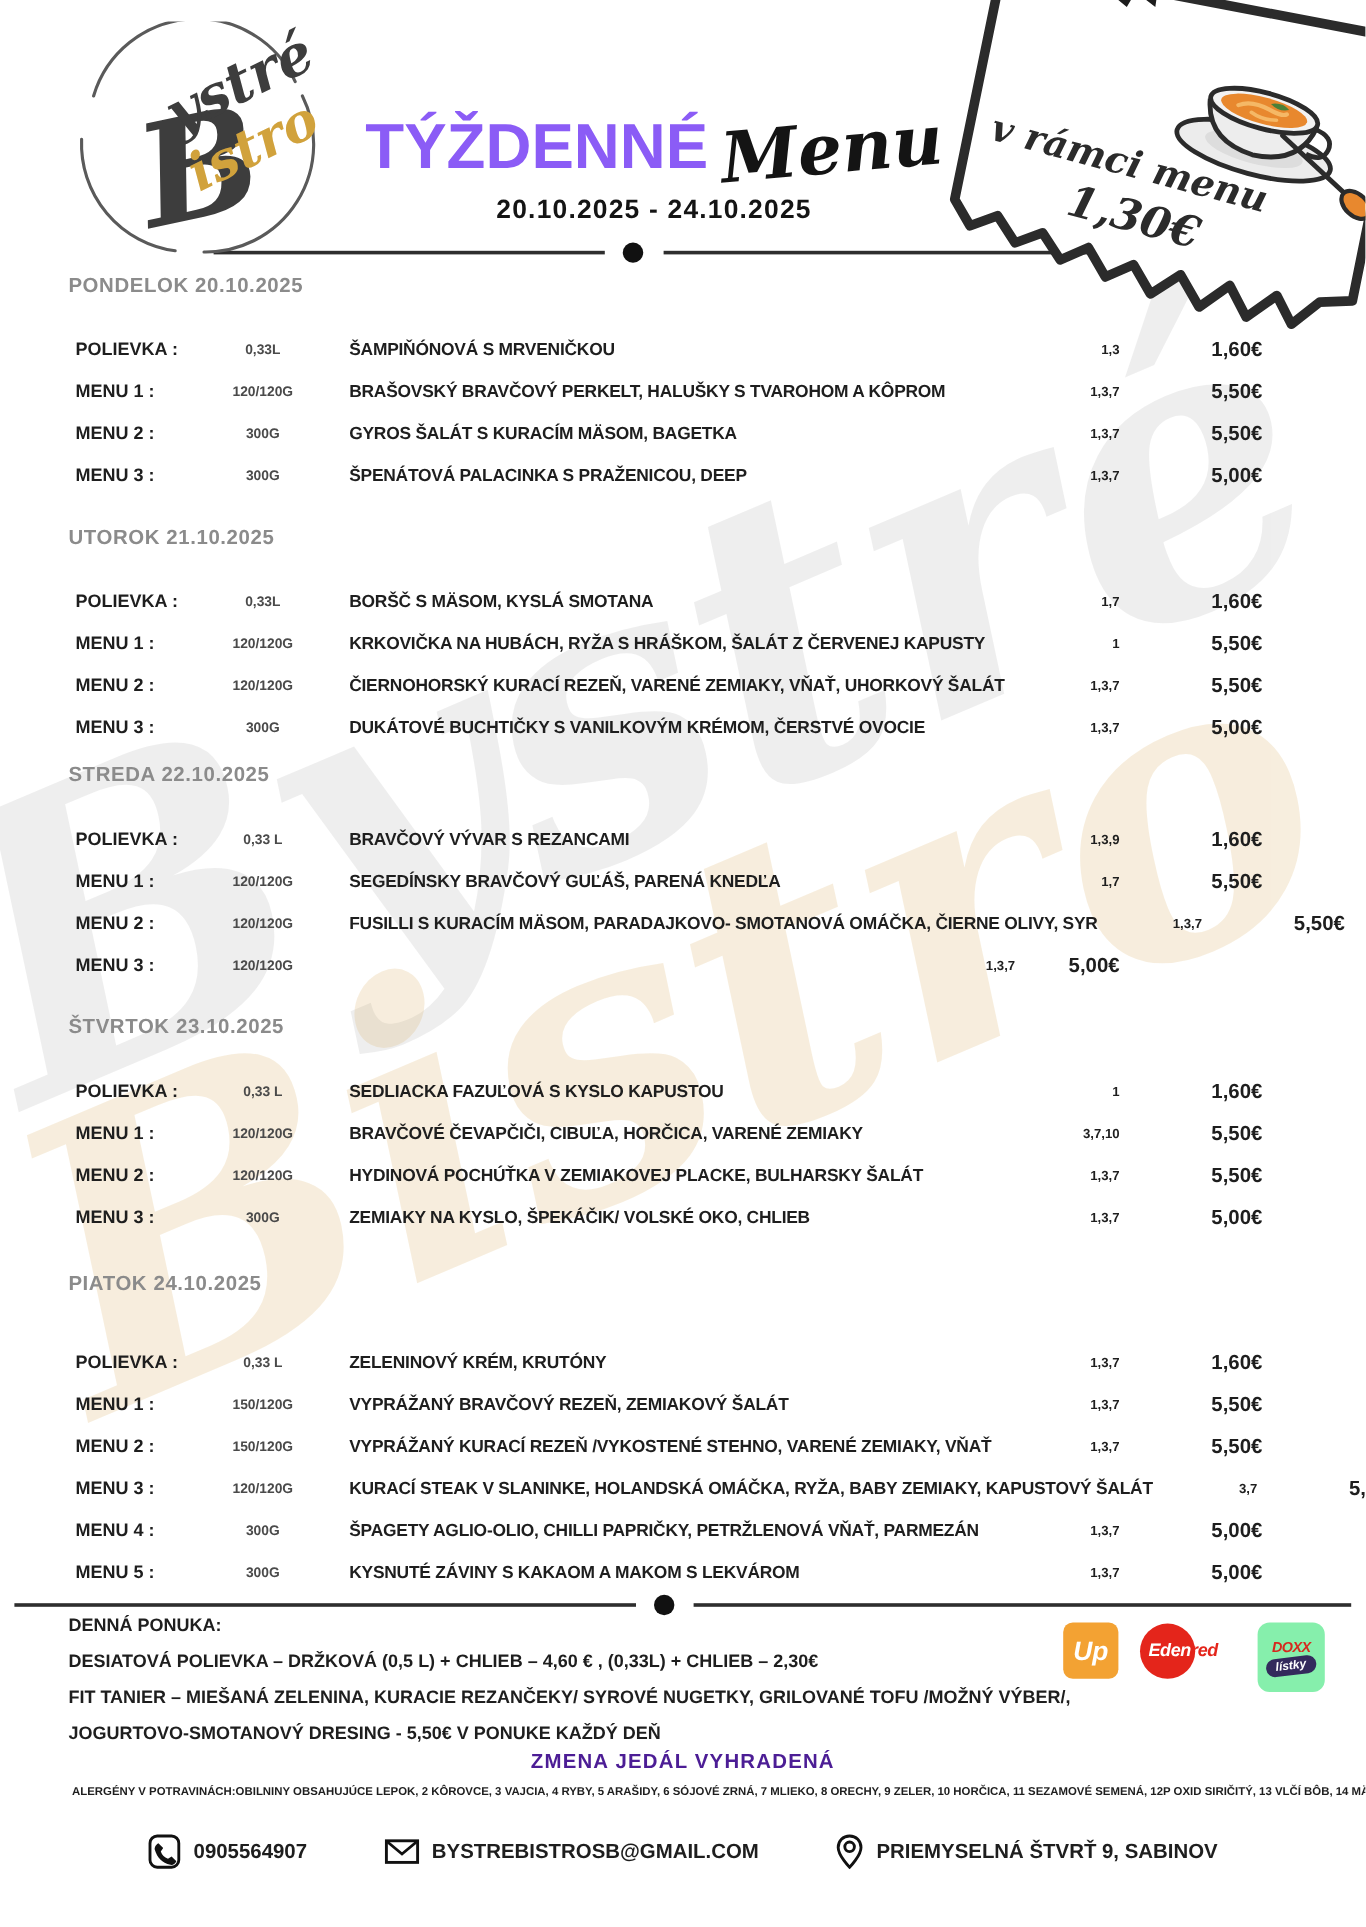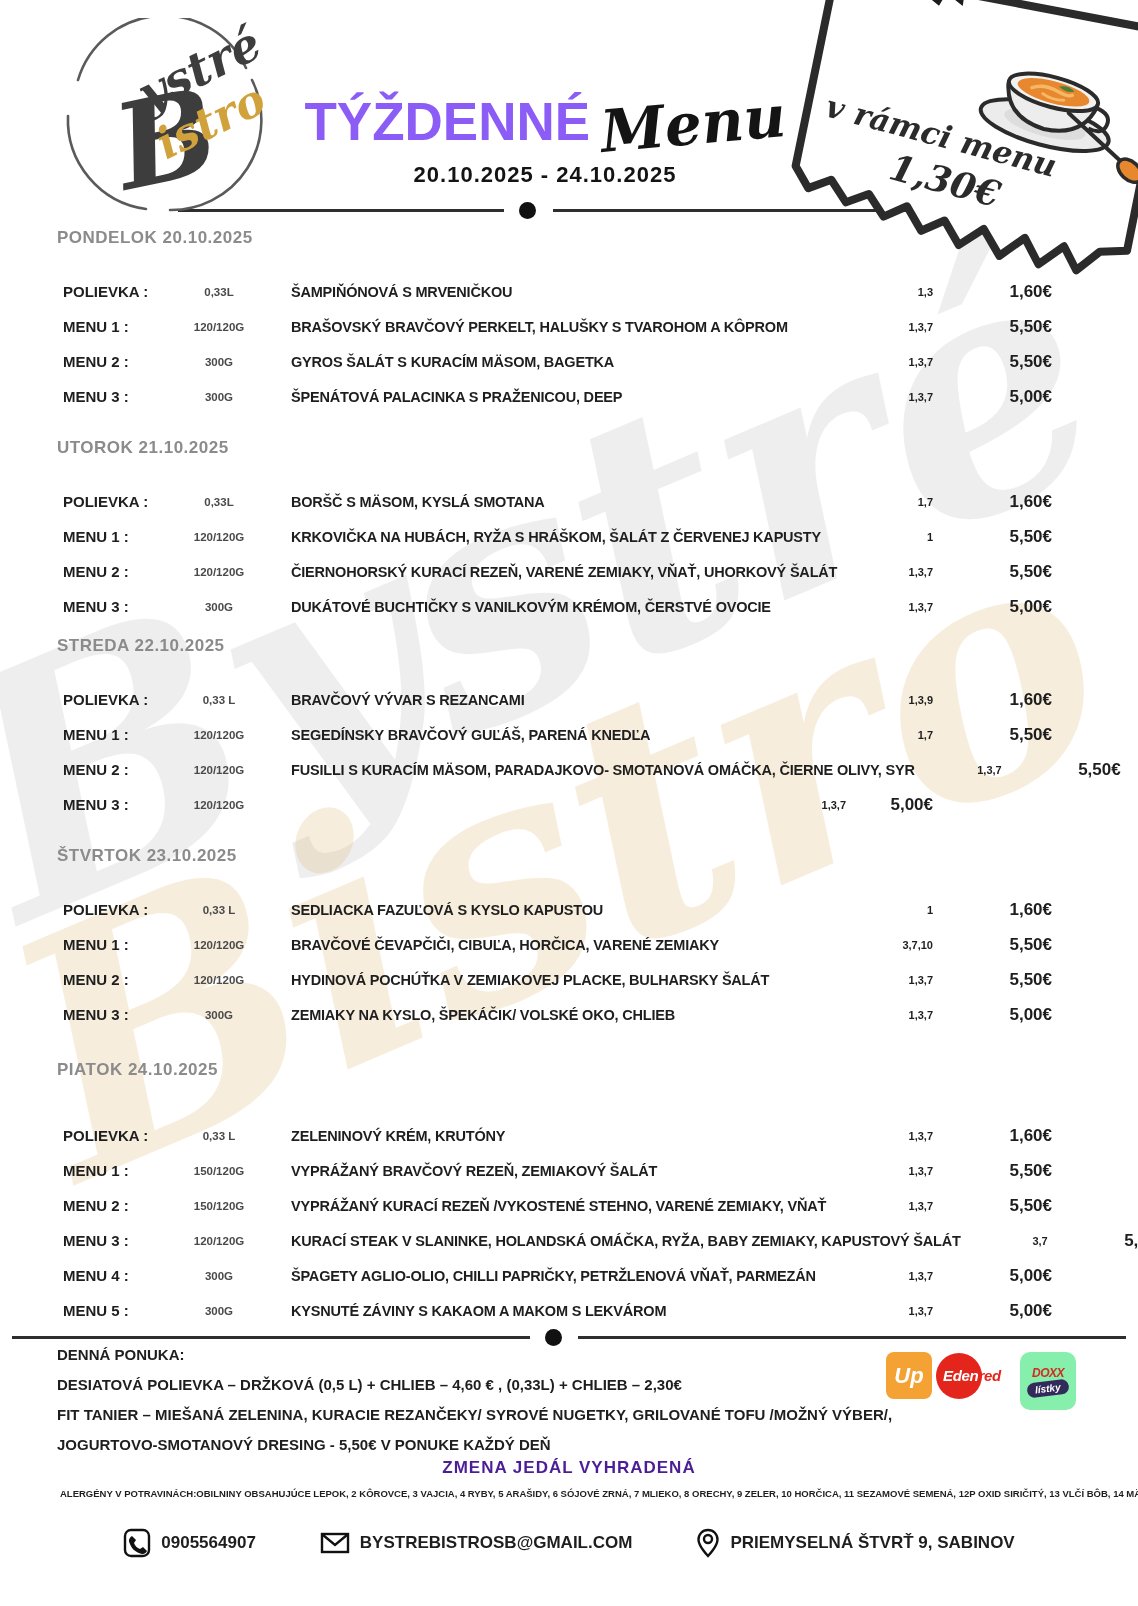--- a/index.html
+++ b/index.html
@@ -42,21 +42,21 @@
   .footer-left { position:absolute; left:57px; top:1346px; width:790px; z-index:2; }
   .fline { font-size:15px; font-weight:800; margin-bottom:12px; line-height:18px; white-space:nowrap; }
   .zmena { position:absolute; left:0; top:1458px; width:100%; text-align:center; font-size:17px;
            font-weight:800; color:#4c1d95; letter-spacing:1px; z-index:2; }
   .allergens { position:absolute; left:60px; right:60px; top:1488px; text-align:center; font-size:9.5px;
                font-weight:700; letter-spacing:0; z-index:2; white-space:nowrap; }
   .contact { position:absolute; left:0; top:1528px; width:100%; display:flex; justify-content:center;
              gap:64px; align-items:center; font-size:17px; font-weight:800; z-index:2; }
   .c-item { display:flex; align-items:center; gap:10px; white-space:nowrap; }
   
-  .payments { position:absolute; left:886px; top:1352px; display:flex; gap:0; align-items:flex-start; z-index:2; }
+  .payments { position:absolute; left:886px; top:1352px; display:flex; gap:14px; align-items:flex-start; z-index:2; }
   .up-logo { width:46px; height:47px; border-radius:8px; display:flex; align-items:center; justify-content:center;
              color:#fff; font-weight:800; font-size:22px; font-style:italic; }
   .edenred-logo { position:relative; width:88px; height:48px; }
   .edenred-circle { position:absolute; left:4px; top:1px; width:46px; height:46px; border-radius:50%; }
   .edenred-text { position:absolute; left:11px; top:15px; font-size:15px; font-weight:800; font-style:italic; letter-spacing:-.3px; }
   .edenred-text .w { color:#fff; } .edenred-text .r { }
   .doxx-logo { width:56px; height:58px; border-radius:10px; display:flex; flex-direction:column;
                align-items:center; justify-content:center; gap:1px; }
   .doxx-word { font-size:12px; font-weight:800; font-style:italic; letter-spacing:-.5px; }
   .doxx-blob { border-radius:10px; padding:2px 8px; transform:rotate(-7deg); color:#fff;

